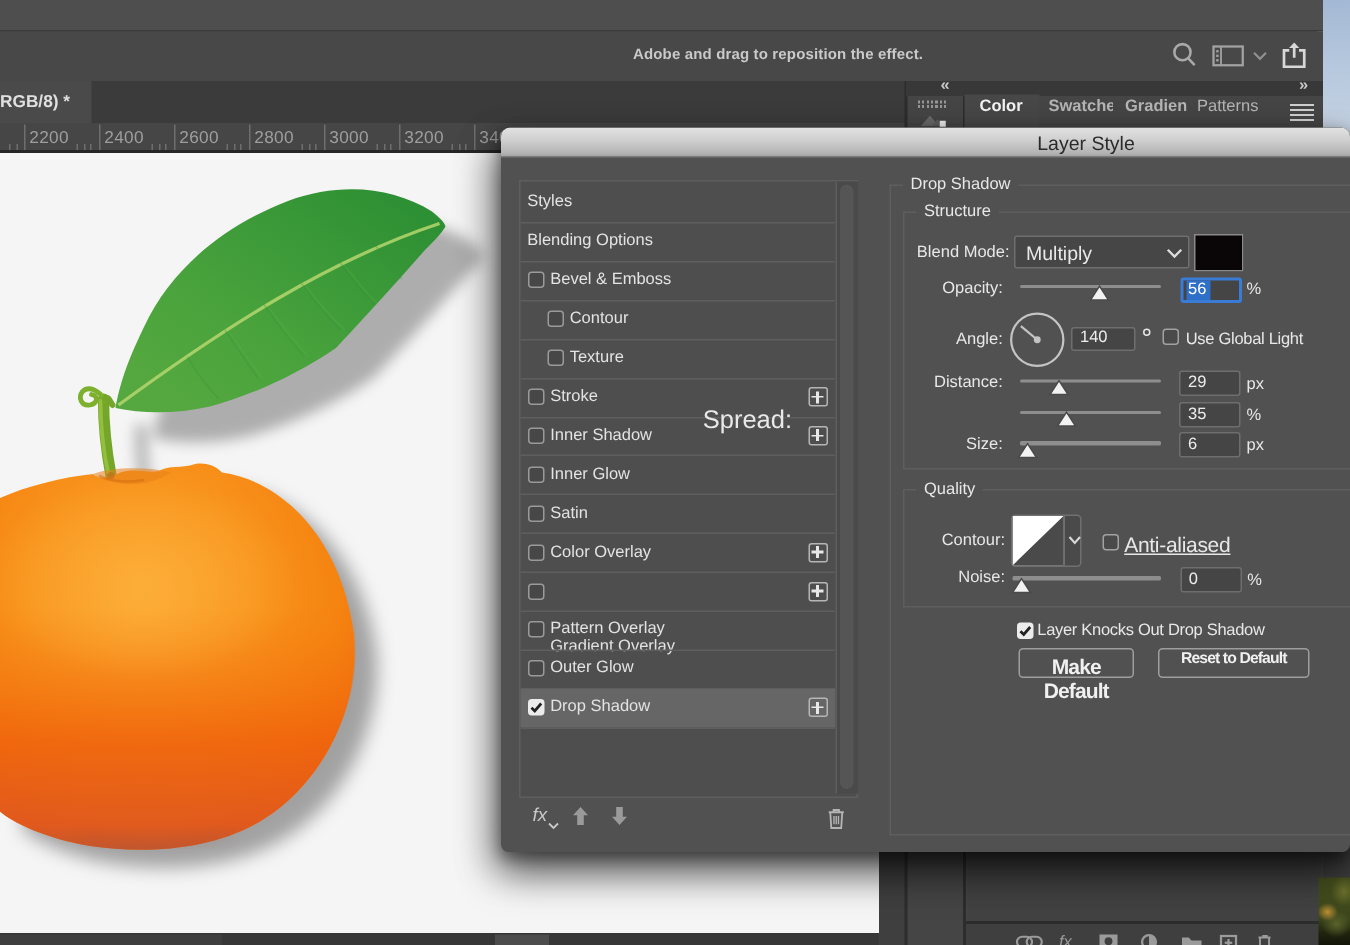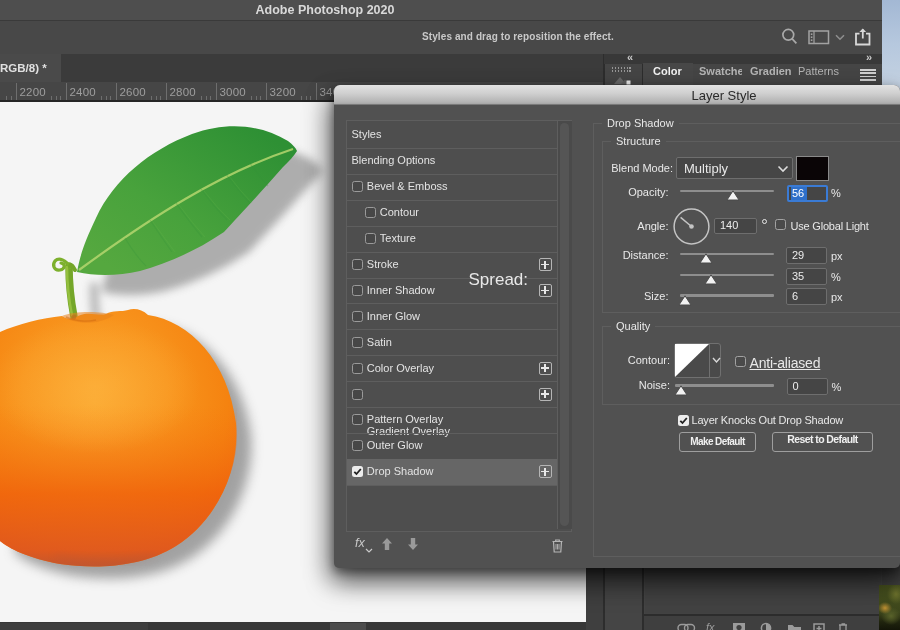--- a/index.html
+++ b/index.html
@@ -7,24 +7,23 @@
   .stage{position:relative;width:900px;height:630px;background:#3f3f3f;overflow:hidden;}
   .abs{position:absolute;}
 </style>
 </head>
 <body>
 <div class="stage">
 
   <div class="abs" style="left:878px;top:0;width:22px;height:110px;background:linear-gradient(180deg,#a3b8d4 0%,#b6c8de 40%,#ccd7e3 100%);"></div>
 
   <div class="abs" style="left:0;top:0;width:882px;height:20px;background:#4e4e4e;border-bottom:1px solid #3a3a3a;"></div>
-  <div class="abs" style="left:175px;top:3px;width:300px;height:16px;text-align:center;font-size:12.5px;font-weight:bold;color:#d9d9d9;">Adobe Photoshop 2020</div>
 
   <div class="abs" style="left:0;top:21px;width:882px;height:33px;background:#484848;"></div>
-  <div class="abs" style="left:422px;top:31px;font-size:10px;font-weight:bold;color:#c9c9c9;letter-spacing:.1px;">Styles and drag to reposition the effect.</div>
+  <div class="abs" style="left:422px;top:31px;font-size:10px;font-weight:bold;color:#c9c9c9;letter-spacing:.1px;">Adobe and drag to reposition the effect.</div>
 
   <svg class="abs" style="left:780px;top:27px;" width="19" height="20" viewBox="0 0 19 20">
     <circle cx="8.3" cy="7.8" r="5.4" fill="none" stroke="#a9a9a9" stroke-width="1.7"></circle>
     <line x1="12.2" y1="11.9" x2="16.4" y2="16.4" stroke="#a9a9a9" stroke-width="1.7"></line>
   </svg>
 
   <svg class="abs" style="left:808px;top:30px;" width="22" height="15" viewBox="0 0 22 15">
     <rect x="1" y="1" width="19.5" height="12.5" fill="none" stroke="#a2a2a2" stroke-width="1.5"></rect>
     <line x1="6" y1="1" x2="6" y2="13.5" stroke="#a2a2a2" stroke-width="1.2"></line>
     <rect x="2.8" y="3.4" width="1.6" height="1.6" fill="#a2a2a2"></rect>
@@ -398,21 +397,21 @@
         </svg>
         <div class="abs" style="left:452.5px;top:293px;width:41px;height:17px;background:#454545;border:1px solid #6e6e6e;border-radius:2px;box-sizing:border-box;"></div>
         <div class="abs" style="left:458.5px;top:295px;font-size:11px;color:#ececec;">0</div>
         <div class="abs" style="left:497.5px;top:295.51px;font-size:11px;color:#e8e8e8;white-space:nowrap;letter-spacing:0px;">%</div>
         <div class="abs" style="left:343.5px;top:329.5px;width:11px;height:11px;background:#ececec;border-radius:2.5px;"></div>
         <svg class="abs" style="left:343.5px;top:329.5px;" width="11" height="11" viewBox="0 0 11 11">
           <path d="M2.3 5.8 L4.5 8 L8.8 3" fill="none" stroke="#222" stroke-width="1.8"></path>
         </svg>
         <div class="abs" style="left:357.5px;top:328.51px;font-size:11px;color:#e8e8e8;white-space:nowrap;letter-spacing:-0.2px;">Layer Knocks Out Drop Shadow</div>
         <div class="abs" style="left:345px;top:347px;width:77px;height:20px;border:1px solid #9e9e9e;border-radius:3px;box-sizing:border-box;text-align:center;">
-          <div style="margin-top:3px;font-size:10px;font-weight:bold;color:#f0f0f0;letter-spacing:-0.6px;">Make Default</div>
+          <div style="margin-top:3px;font-size:14px;font-weight:bold;color:#f0f0f0;letter-spacing:-0.6px;">Make Default</div>
         </div>
         <div class="abs" style="left:438px;top:347px;width:101px;height:20px;border:1px solid #9e9e9e;border-radius:3px;box-sizing:border-box;text-align:center;">
           <div style="margin-top:0;font-size:10.5px;font-weight:bold;color:#f0f0f0;letter-spacing:-0.6px;">Reset to Default</div>
         </div>
       </div>
   </div>
 
 </div>
 
 </body></html>

